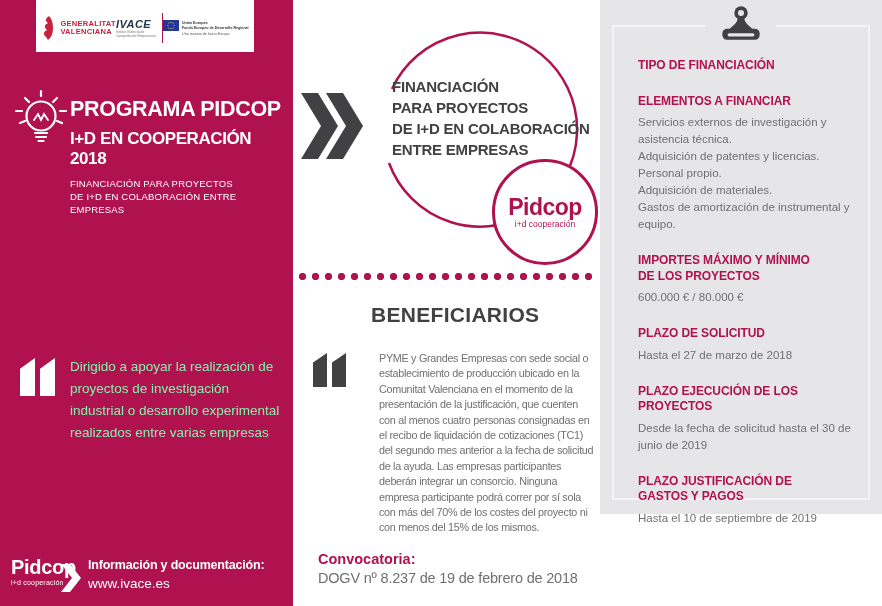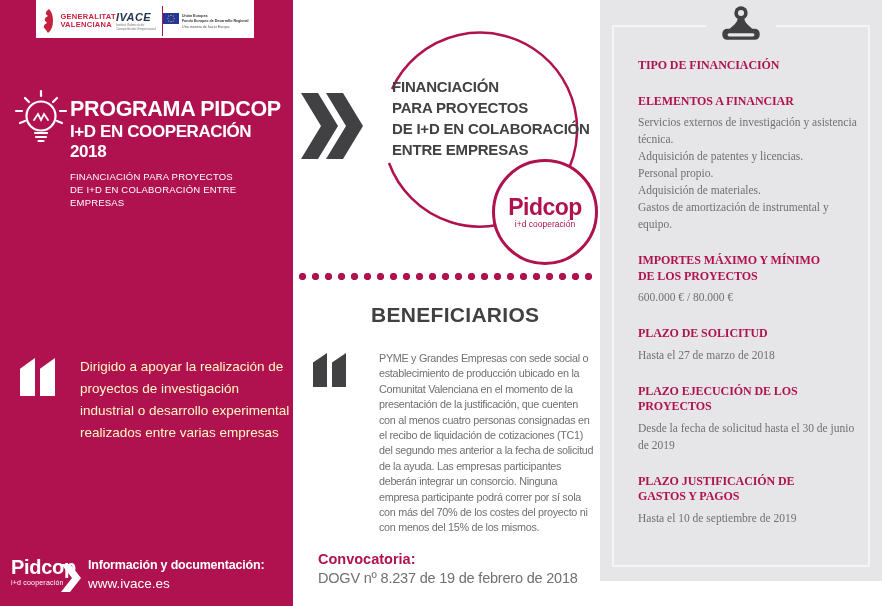--- a/index.html
+++ b/index.html
@@ -5,41 +5,41 @@
   :root{
     --crimson:#b0124f; --dark:#414042; --textgray:#6f7072; --panel:#e6e6e8;
     --boxborder:#f5f5f6; --gvared:#c8203f; --eublue:#23369b; --navy:#253450; --white:#ffffff;
   }
   *{margin:0;padding:0;box-sizing:border-box;}
   body{font-family:"Liberation Sans",sans-serif;background:#888;}
   .page{position:relative;width:882px;height:606px;background:#fff;overflow:hidden;}
 
   
   .left-panel{position:absolute;left:0;top:0;width:293px;height:606px;background:var(--crimson);}
-  .logo-box{position:absolute;left:36px;top:0;width:218px;height:38px;background:#fff;
+  .logo-box{position:absolute;left:36px;top:0;width:218px;height:52px;background:#fff;
     display:flex;align-items:center;justify-content:center;padding-top:4px;}
   .gva{display:flex;align-items:center;gap:4px;}
   .gva-text{font-size:7.5px;font-weight:bold;color:var(--gvared);line-height:8.5px;letter-spacing:.3px;}
   .ivace{display:flex;flex-direction:column;align-items:flex-start;}
   .ivace-name{font-size:11px;font-weight:bold;font-style:italic;color:var(--navy);letter-spacing:.5px;line-height:11px;}
   .ivace-sub{font-size:3.4px;color:#777;width:46px;line-height:4px;}
   .logo-divider{width:1px;height:30px;background:var(--crimson);}
   .eu{display:flex;flex-direction:column;align-items:center;gap:1px;}
   .eu-row{display:flex;align-items:center;gap:3px;}
   .eu-lines{font-size:3.6px;color:#333;line-height:4.4px;font-weight:bold;}
   .eu-tagline{font-size:3.6px;color:#555;}
   .bulb-wrap{position:absolute;left:13px;top:89px;}
   .title-block{position:absolute;left:70px;top:97px;width:218px;color:#fff;}
   .t-title{font-size:21.5px;font-weight:bold;letter-spacing:-.3px;}
-  .t-subtitle{font-size:17px;font-weight:bold;letter-spacing:-.4px;}
+  .t-subtitle{font-size:17px;font-weight:bold;letter-spacing:-.4px;margin-top:7px;}
   .t-tagline{margin-top:8px;font-size:9.5px;font-weight:400;letter-spacing:.2px;line-height:13px;}
   .qmarks{display:flex;gap:5px;}
   .qmark{width:15px;height:38px;background:#fff;clip-path:polygon(0 28%,100% 0,100% 100%,0 100%);}
   .quote-left-marks{position:absolute;left:20px;top:358px;}
-  .quote-left-text{position:absolute;left:80px;top:356px;width:212px;color:#fef9c3;font-size:13.5px;line-height:22px;}
+  .quote-left-text{position:absolute;left:70px;top:356px;width:212px;color:#86efac;font-size:13.5px;line-height:22px;}
   .pidcop-logo{position:absolute;left:11px;top:556px;color:#fff;}
   .pidcop-name{font-size:20px;font-weight:600;line-height:22px;letter-spacing:-.3px;}
   .pidcop-sub{font-size:7px;letter-spacing:.2px;margin-top:1px;}
   .footer-chevron{position:absolute;left:61px;top:564px;}
   .footer-chevron polygon{fill:#fff;}
   .footer-info{position:absolute;left:88px;top:558px;color:#fff;}
   .fi-label{font-size:12.5px;font-weight:bold;letter-spacing:-.2px;}
   .fi-url{font-size:13.5px;margin-top:4px;}
 
   
@@ -60,21 +60,21 @@
   .benef-title{position:absolute;left:78px;top:303px;font-size:21px;font-weight:bold;color:var(--dark);letter-spacing:.3px;}
   .quote-center-marks{position:absolute;left:20px;top:353px;}
   .quote-center-marks .qmark{width:14px;height:34px;background:var(--dark);}
   .benef-text{position:absolute;left:86px;top:351px;width:215px;font-size:10.8px;line-height:15.4px;
     letter-spacing:-.3px;color:var(--textgray);}
   .convocatoria{position:absolute;left:25px;top:551px;}
   .conv-label{font-size:14.5px;font-weight:bold;color:var(--crimson);}
   .conv-value{font-size:14.5px;color:var(--textgray);margin-top:3px;letter-spacing:-.2px;}
 
   
-  .right-panel{position:absolute;left:600px;top:0;width:282px;height:581px;background:var(--panel);font-family:Liberation Serif, serif;}
+  .right-panel{position:absolute;left:600px;top:0;width:282px;height:514px;background:var(--panel);}
   .rp-box{position:absolute;left:12px;top:25px;right:12px;bottom:14px;border:2px solid var(--boxborder);}
   .stamp-wrap{position:absolute;left:50%;transform:translateX(-50%);top:4px;padding:0 12px;background:var(--panel);z-index:2;}
   .stamp-dark{fill:var(--dark);}
   .stamp-light{fill:var(--panel);}
   .rp-sections{position:absolute;left:38px;top:58px;width:220px;}
   .rp-section{margin-bottom:20px;}
   .rp-title{font-size:12px;font-weight:bold;color:var(--crimson);line-height:15.5px;letter-spacing:-.1px;white-space:pre-line;}
   .rp-body{font-size:11.5px;color:var(--textgray);line-height:17px;margin-top:5px;white-space:pre-line;}
   .rp-section:first-child .rp-body{text-align:justify;}
 

